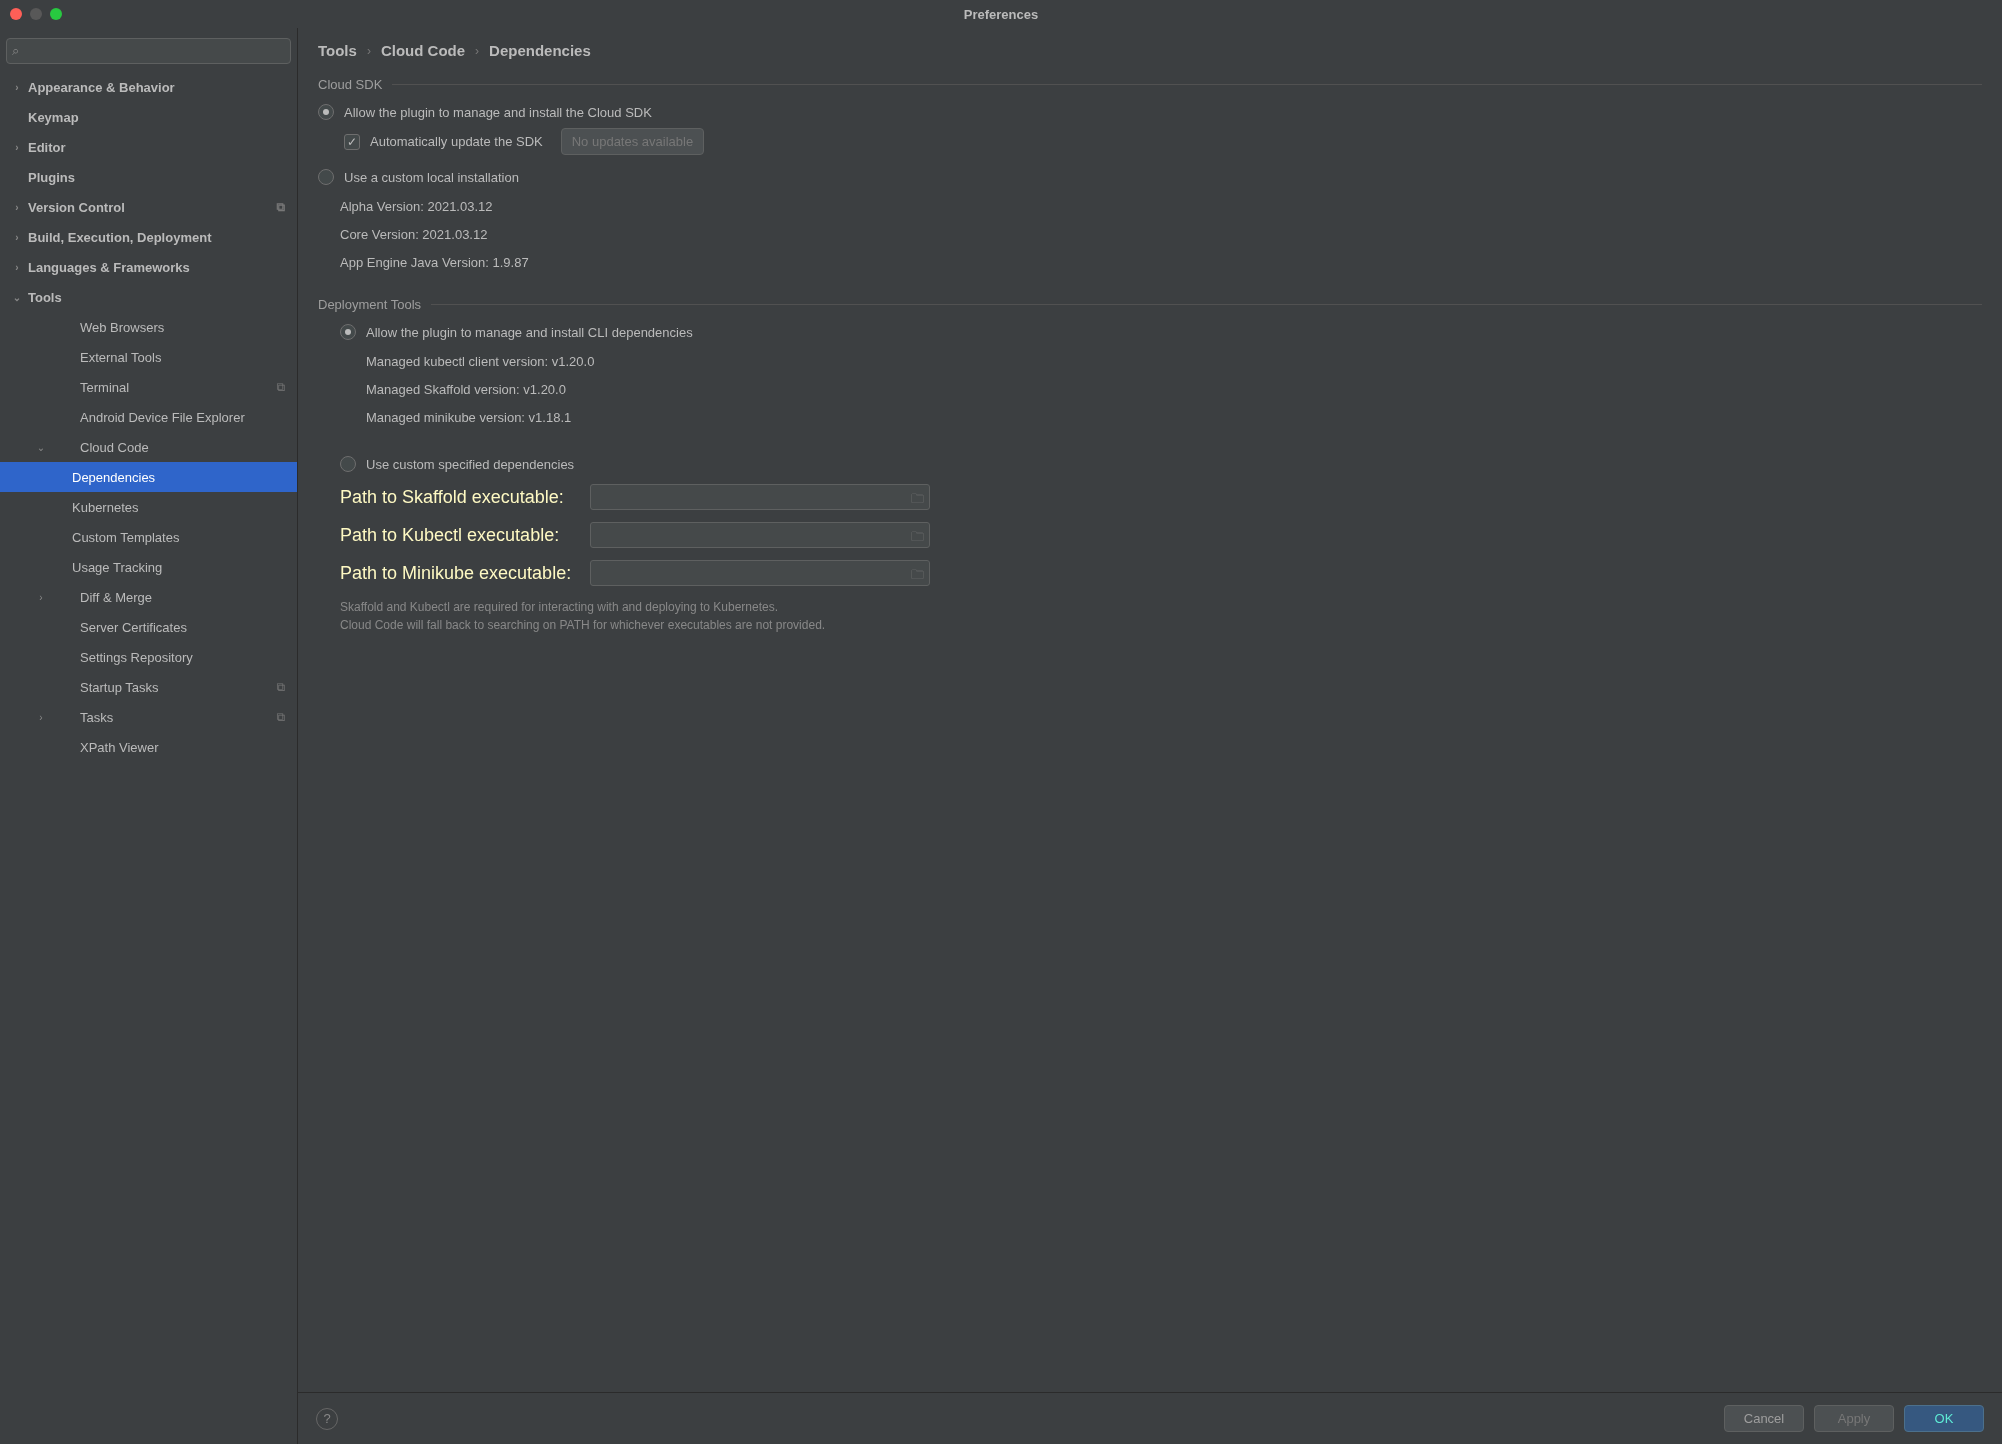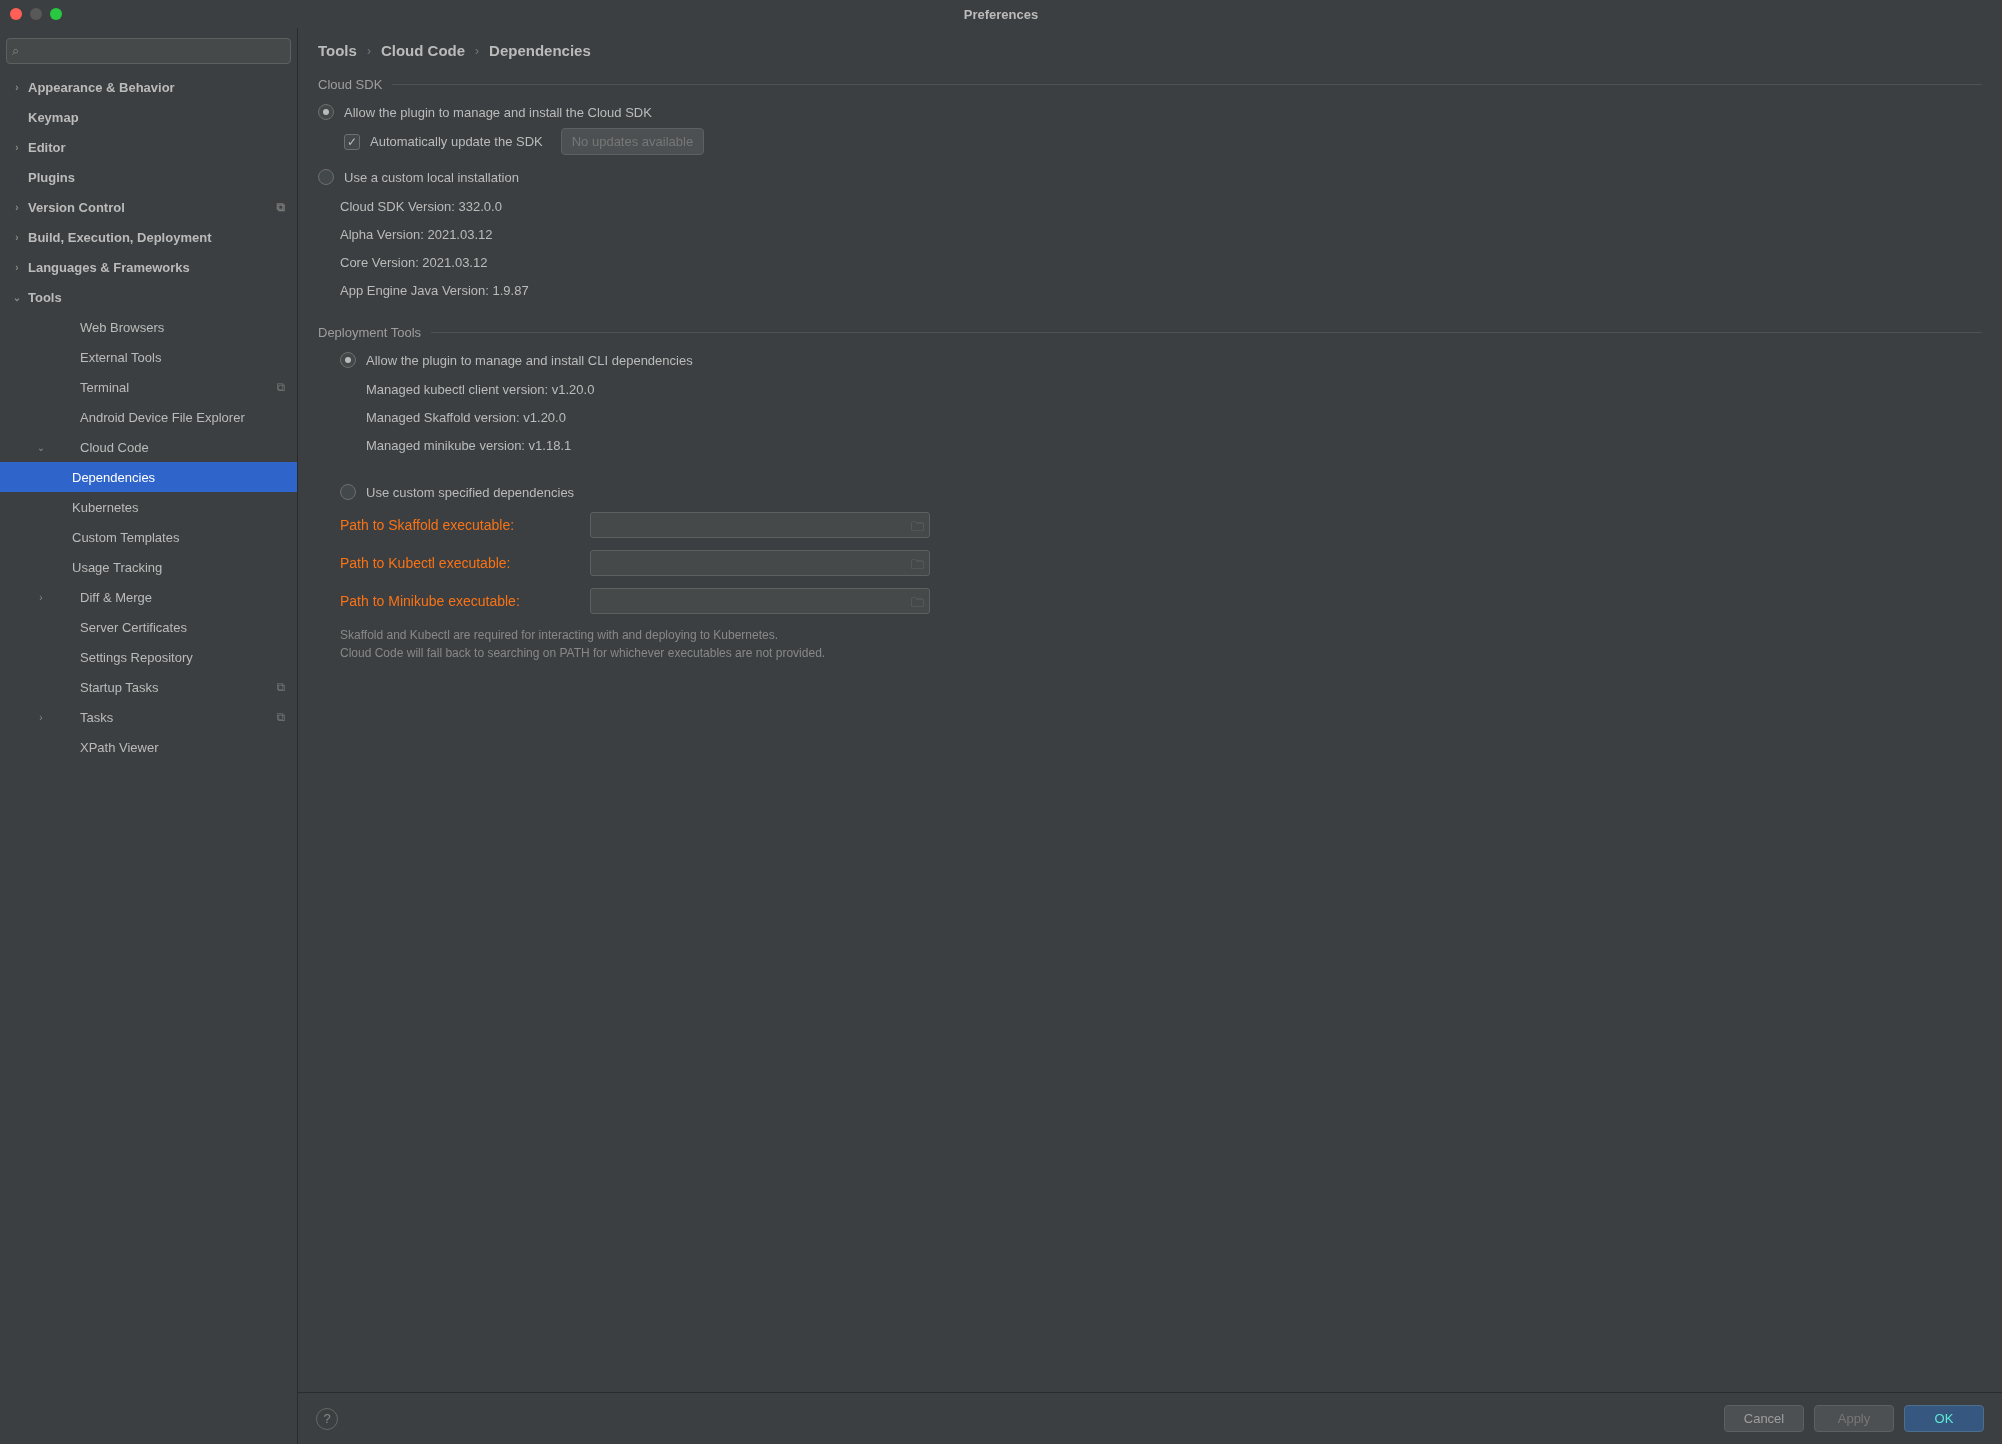--- a/index.html
+++ b/index.html
@@ -200,22 +200,22 @@
   .btn.disabled { color: #777; }
   .btn.primary { background: #365880; border-color: #4c708c; color: #5eead4; }
   .path-row {
     display: flex;
     align-items: center;
     margin: 12px 0 12px 22px;
     gap: 18px;
   }
   .path-label {
     width: 232px;
-    color: #f97316;
-    font-size: 14px;
+    color: #fef9c3;
+    font-size: 18px;
   }
   .path-input-wrap {
     position: relative;
     width: 340px;
   }
   .path-input {
     width: 100%;
     background: #45494a;
     border: 1px solid #5e6060;
     border-radius: 3px;
@@ -390,21 +390,20 @@
           <span class="check-label">Automatically update the SDK</span>
           <button class="btn disabled" style="margin-left:18px">No updates available</button>
         </div>
 
         <div class="radio-row">
           <span class="radio"></span>
           <span class="radio-label">Use a custom local installation</span>
         </div>
 
         <div class="info-block">
-          <div class="info-text">Cloud SDK Version: 332.0.0</div>
           <div class="info-text">Alpha Version: 2021.03.12</div>
           <div class="info-text">Core Version: 2021.03.12</div>
           <div class="info-text">App Engine Java Version: 1.9.87</div>
         </div>
 
         <div class="section-heading" style="margin-top:20px">
           <span>Deployment Tools</span>
           <span class="line"></span>
         </div>
 

